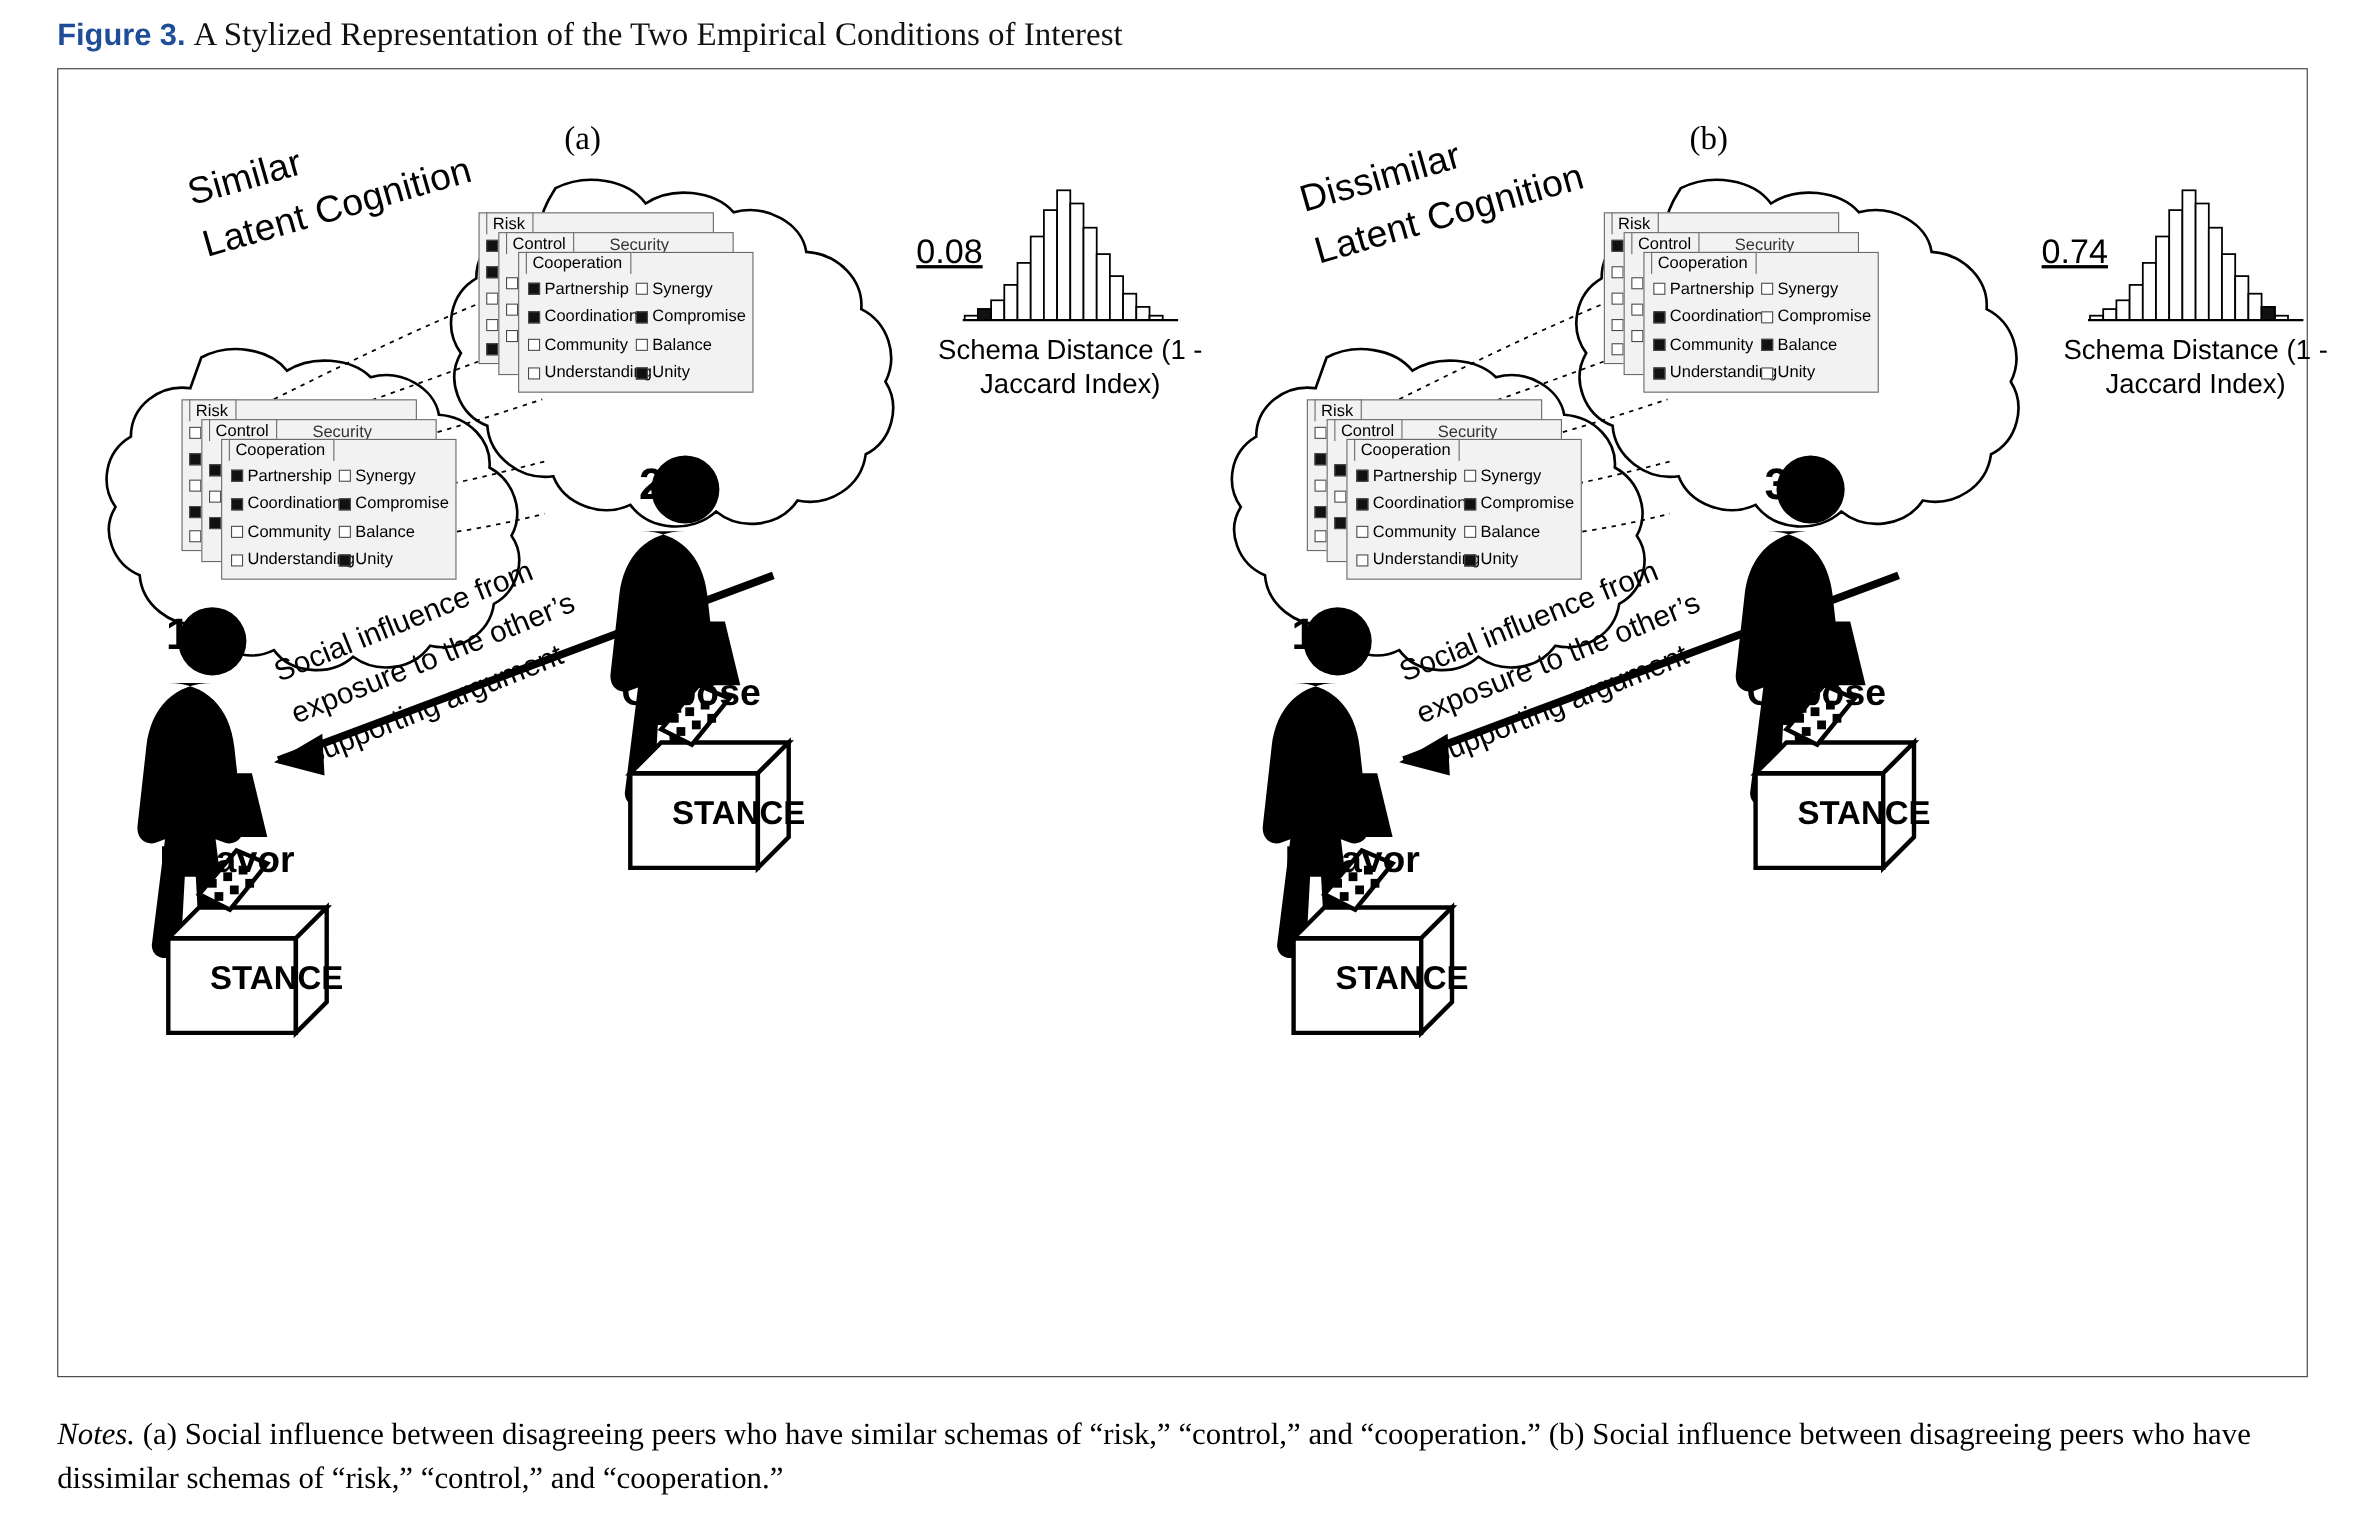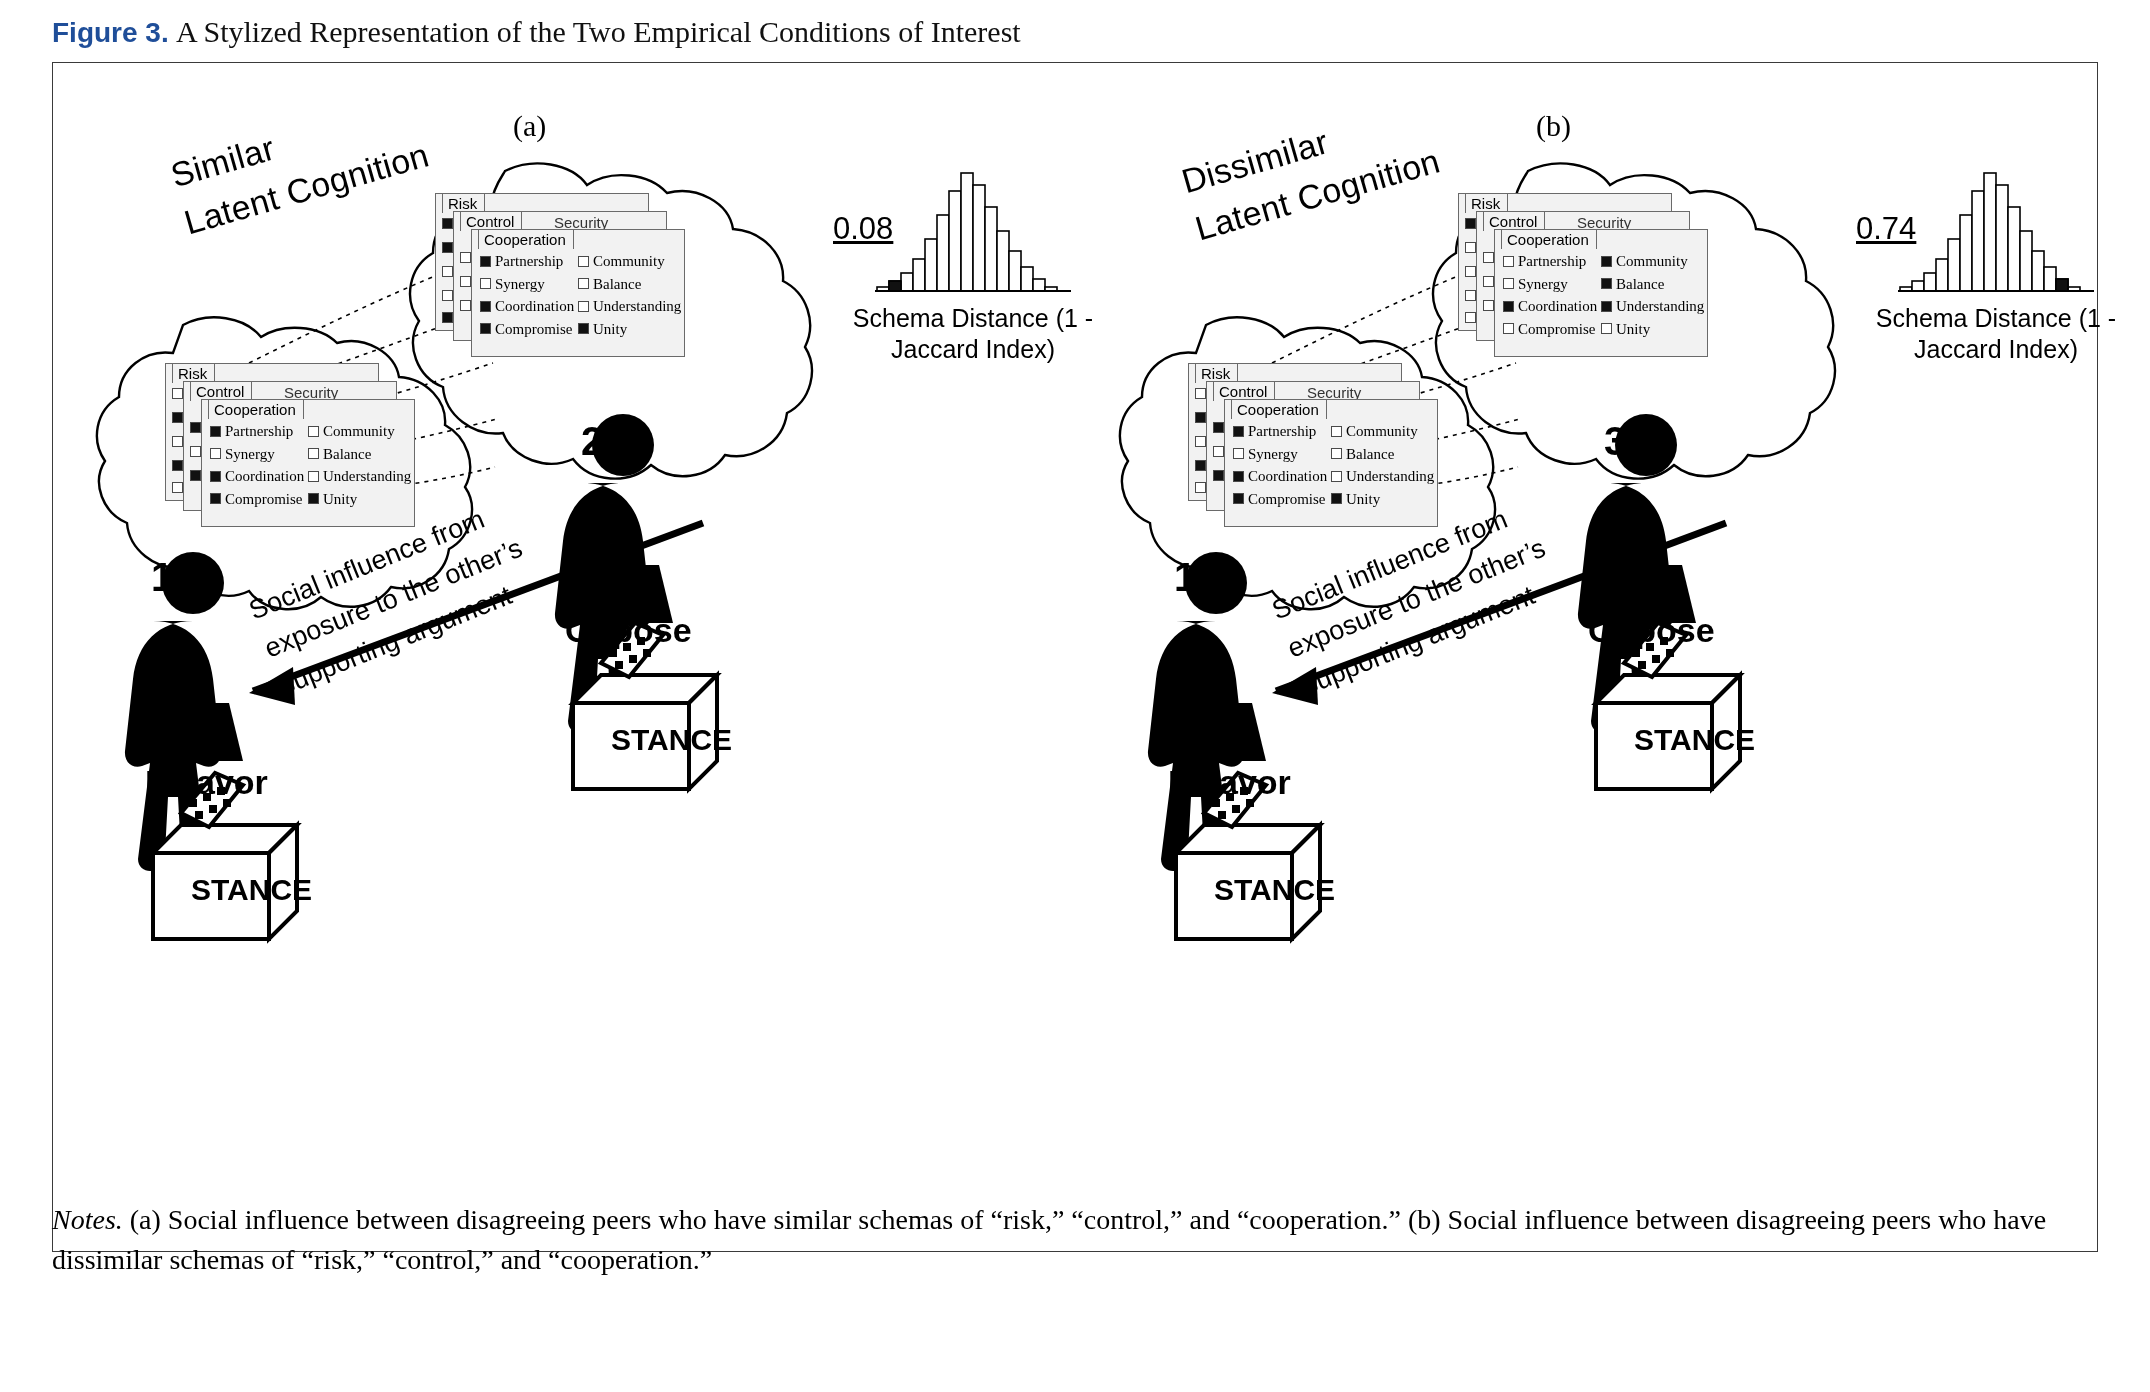--- a/index.html
+++ b/index.html
@@ -99,24 +99,23 @@
     border-bottom: none;
     font-family: "Liberation Sans", sans-serif;
     padding: 1px 7px 1px 5px;
     line-height: 1.15;
   }
   .card-body {
     position: absolute;
     left: 0; right: 0; top: 0; bottom: 0;
     padding: 20px 8px 4px 8px;
     box-sizing: border-box;
-    font-family: Liberation Serif, serif;
+    font-family: Liberation Sans, sans-serif;
     display: flex;
     flex-wrap: wrap;
-    flex-direction: column;
   }
   .opt {
     width: 50%;
     display: flex;
     align-items: center;
     gap: 4px;
     line-height: 1.5;
     white-space: nowrap;
   }
   .cb {
@@ -172,21 +171,21 @@
     line-height: 1.5;
     transform: rotate(-22deg);
     transform-origin: left top;
     white-space: pre-line;
   }
 
   
   #notes {
     position: absolute;
     left: 52px;
-    top: 1200px;
+    top: 1285px;
     width: 2046px;
     font-family: "Liberation Serif", serif;
     font-size: 28px;
     line-height: 1.42;
   }
   #notes .notes-label { font-style: italic; }
 
   .svg-layer {
     position: absolute;
     left: 0; top: 0;

